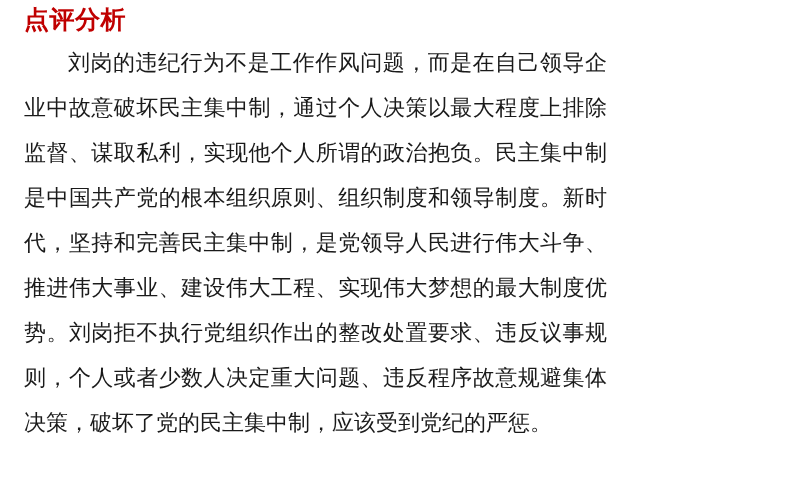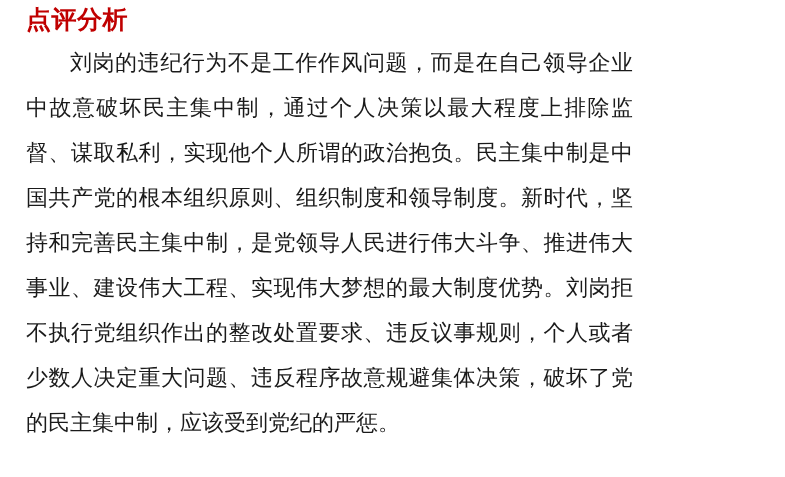--- a/index.html
+++ b/index.html
@@ -11,22 +11,21 @@
     height: 477px;
     background: #ffffff;
     font-family: "Liberation Serif", "DejaVu Serif", serif;
     overflow: hidden;
   }
   .page {
     position: relative;
     width: 621px;
     height: 477px;
     box-sizing: border-box;
-    padding: 6px 14px 0 0;
-    margin-left: 26px;
+    padding: 6px 14px 0 24px;
   }
   .doc-heading {
     font-size: 25px;
     line-height: 1.1;
     color: #c00000;
     font-weight: bold;
     letter-spacing: 0.5px;
     margin: 0 0 6px 0;
     font-family: "Liberation Serif", "DejaVu Serif", serif;
   }

